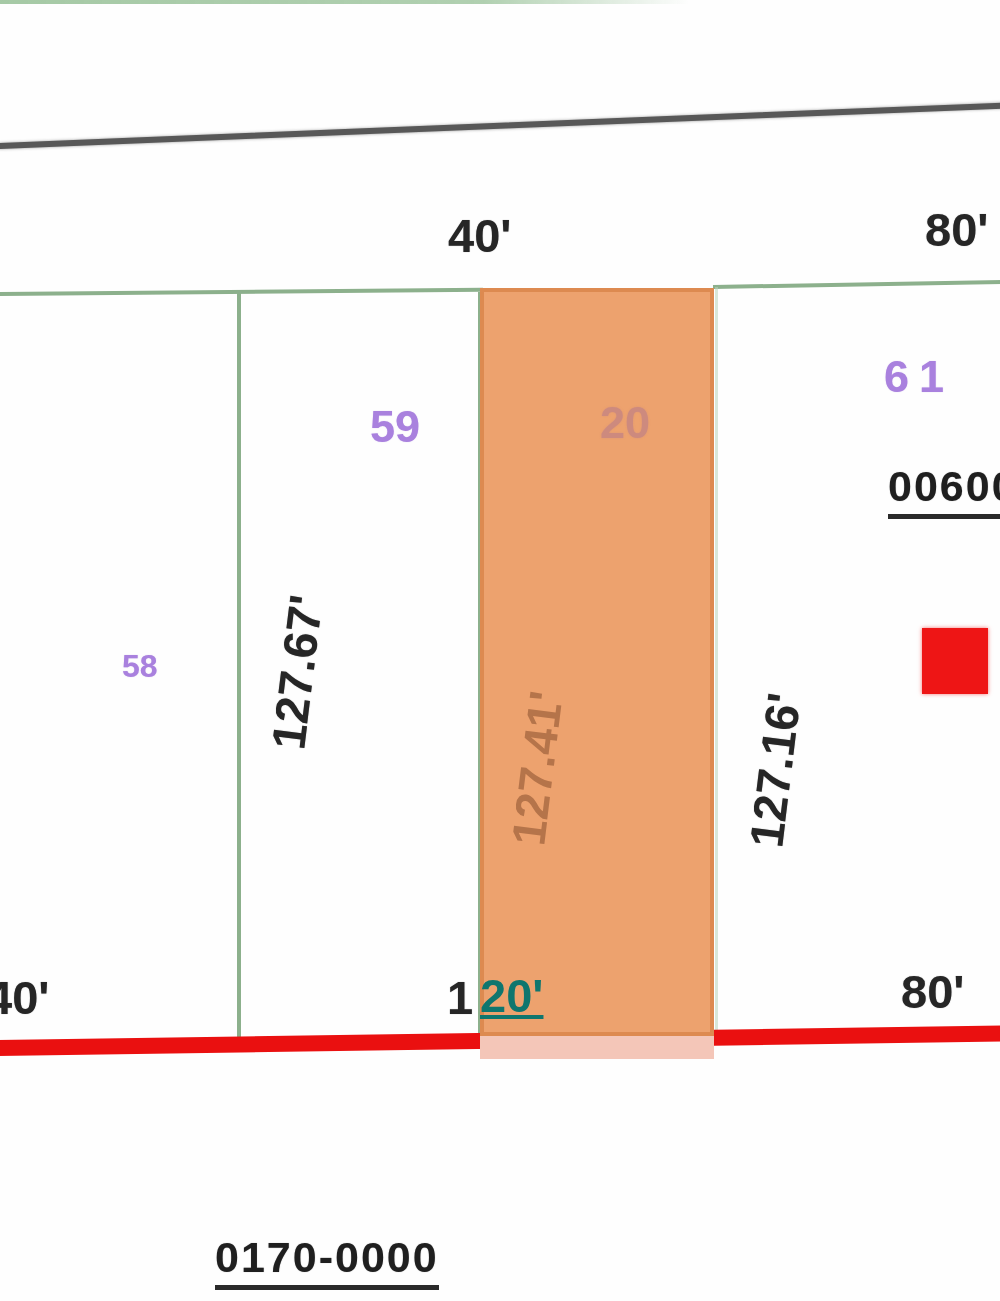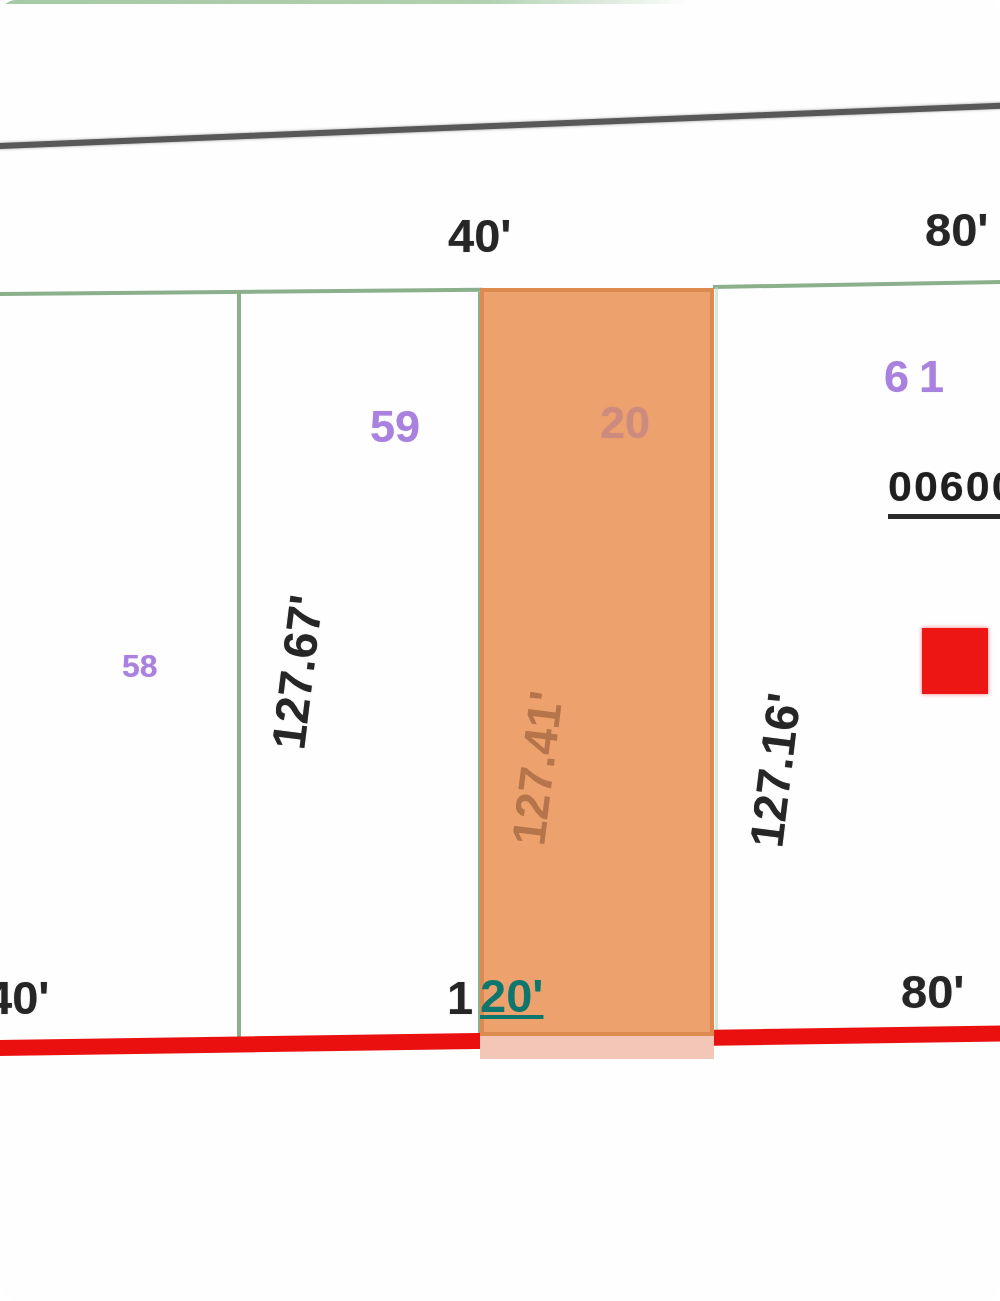--- a/index.html
+++ b/index.html
@@ -1,20 +1,19 @@
 <!DOCTYPE html>
 <html><head>
 <meta charset="utf-8">
 <style>
   html,body{margin:0;padding:0;background:#ffffff;}
   #viewport{
     position:relative;width:1000px;height:1301px;overflow:hidden;
     background:#fefefe;
     font-family:"Liberation Sans", sans-serif;
-    border-radius:16px;
   }
   #map-canvas{position:absolute;inset:0;filter:blur(0.4px);}
   .abs{position:absolute;}
 
   
   .top-green-strip{left:0;top:0;width:690px;height:4px;
     background:linear-gradient(to right, rgba(150,192,150,.85) 0%, rgba(150,192,150,.75) 70%, rgba(150,192,150,0) 100%);}
   .road-line{left:-3px;top:143px;width:1010px;height:6px;background:#585858;
     transform:rotate(-2.3deg);transform-origin:left center;border-radius:3px;
     box-shadow:0 0 3px rgba(60,60,60,.5);}
@@ -87,20 +86,21 @@
 
     <div class="lbl dim-black top-40">40'</div>
     <div class="lbl dim-black top-80">80'</div>
 
     <div class="lbl lot-num lot-58">58</div>
     <div class="lbl lot-num lot-59">59</div>
     <div class="lbl lot-num lot-60">20</div>
     <div class="lbl lot-num lot-61">61</div>
 
     <div class="lbl underlined-id id-0060">00600</div>
+    <div class="lbl underlined-id id-0170">0170-0000</div>
 
     <div class="vdim dim-59">127.67'</div>
     <div class="vdim dim-60">127.41'</div>
     <div class="vdim dim-61">127.16'</div>
 
     <div class="lbl dim-black bottom-40">40'</div>
     <div class="lbl dim-black bottom-120-1">1</div>
     <div class="lbl dim-black bottom-120-20">20'</div>
     <div class="lbl dim-black bottom-80">80'</div>
 

